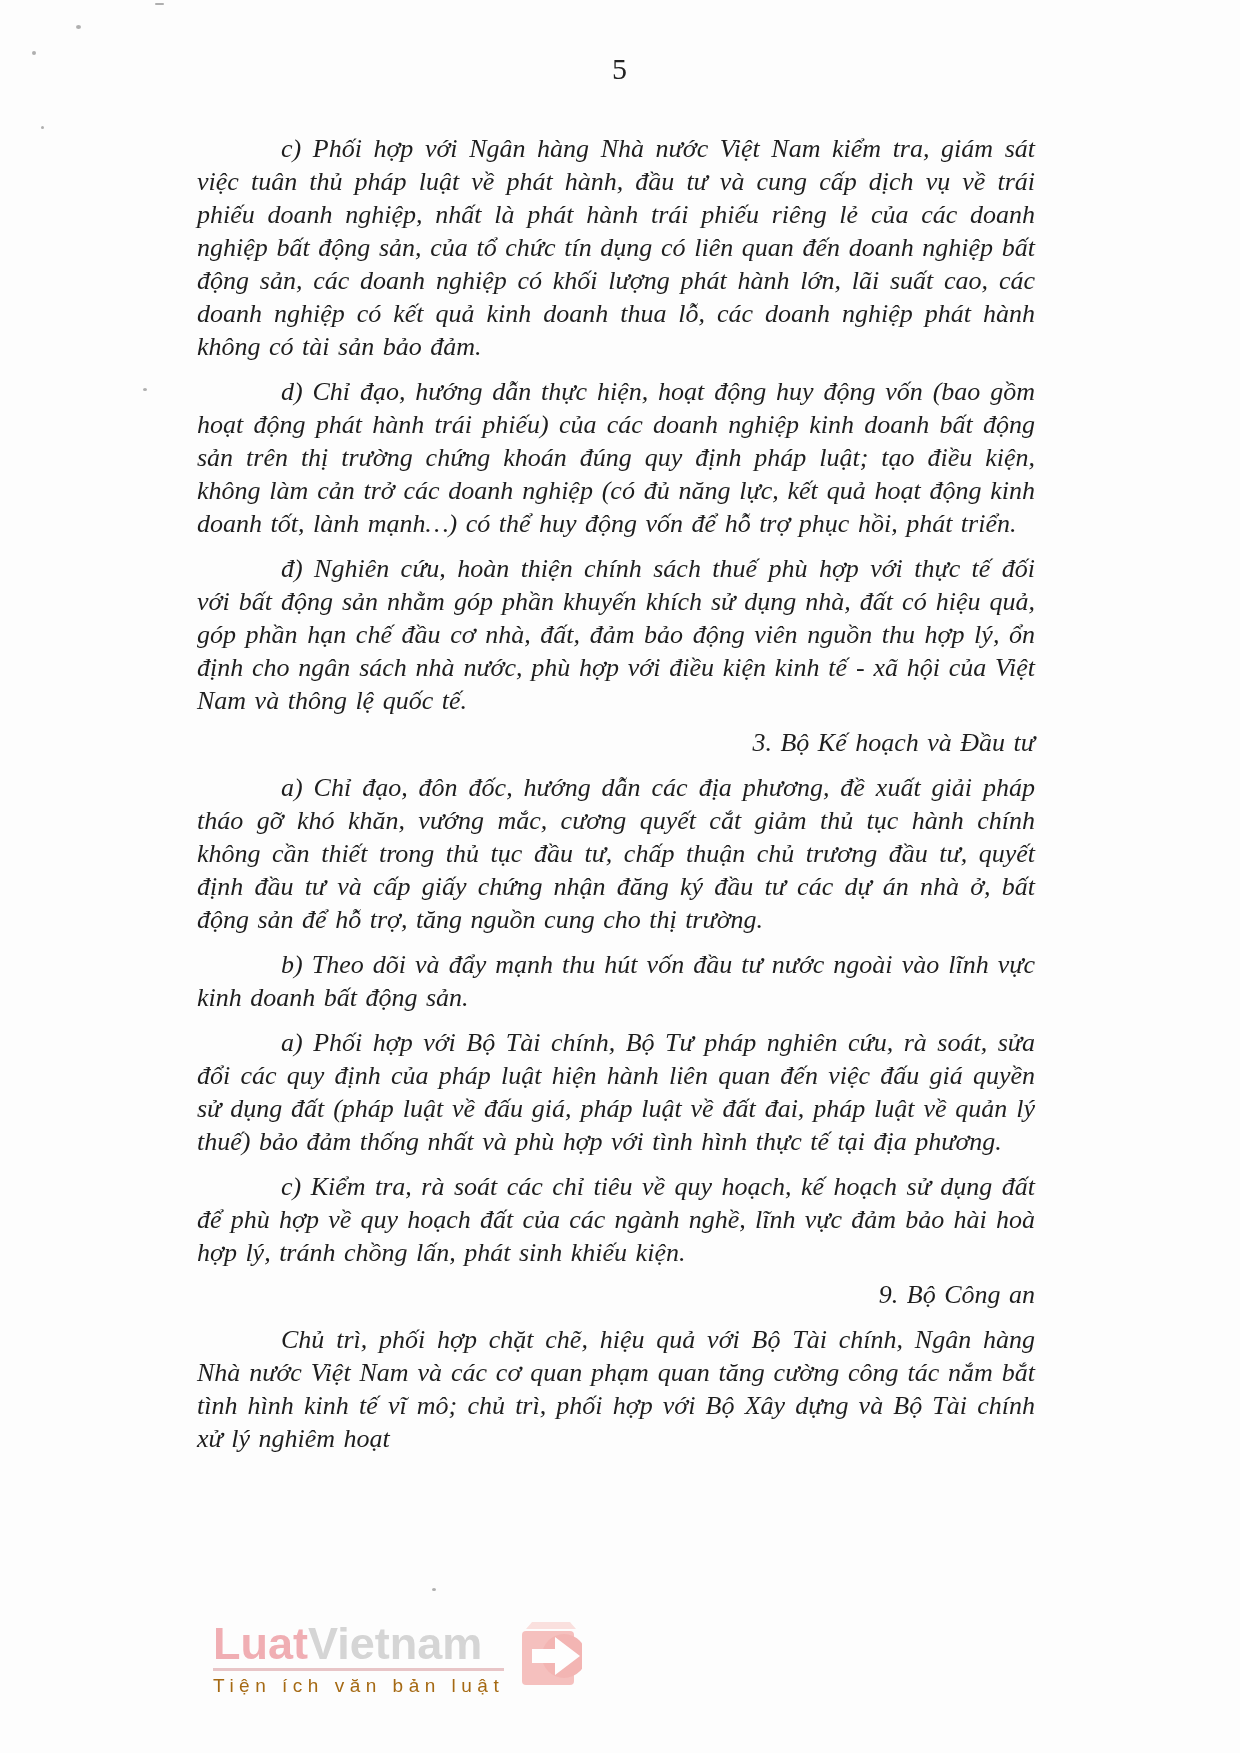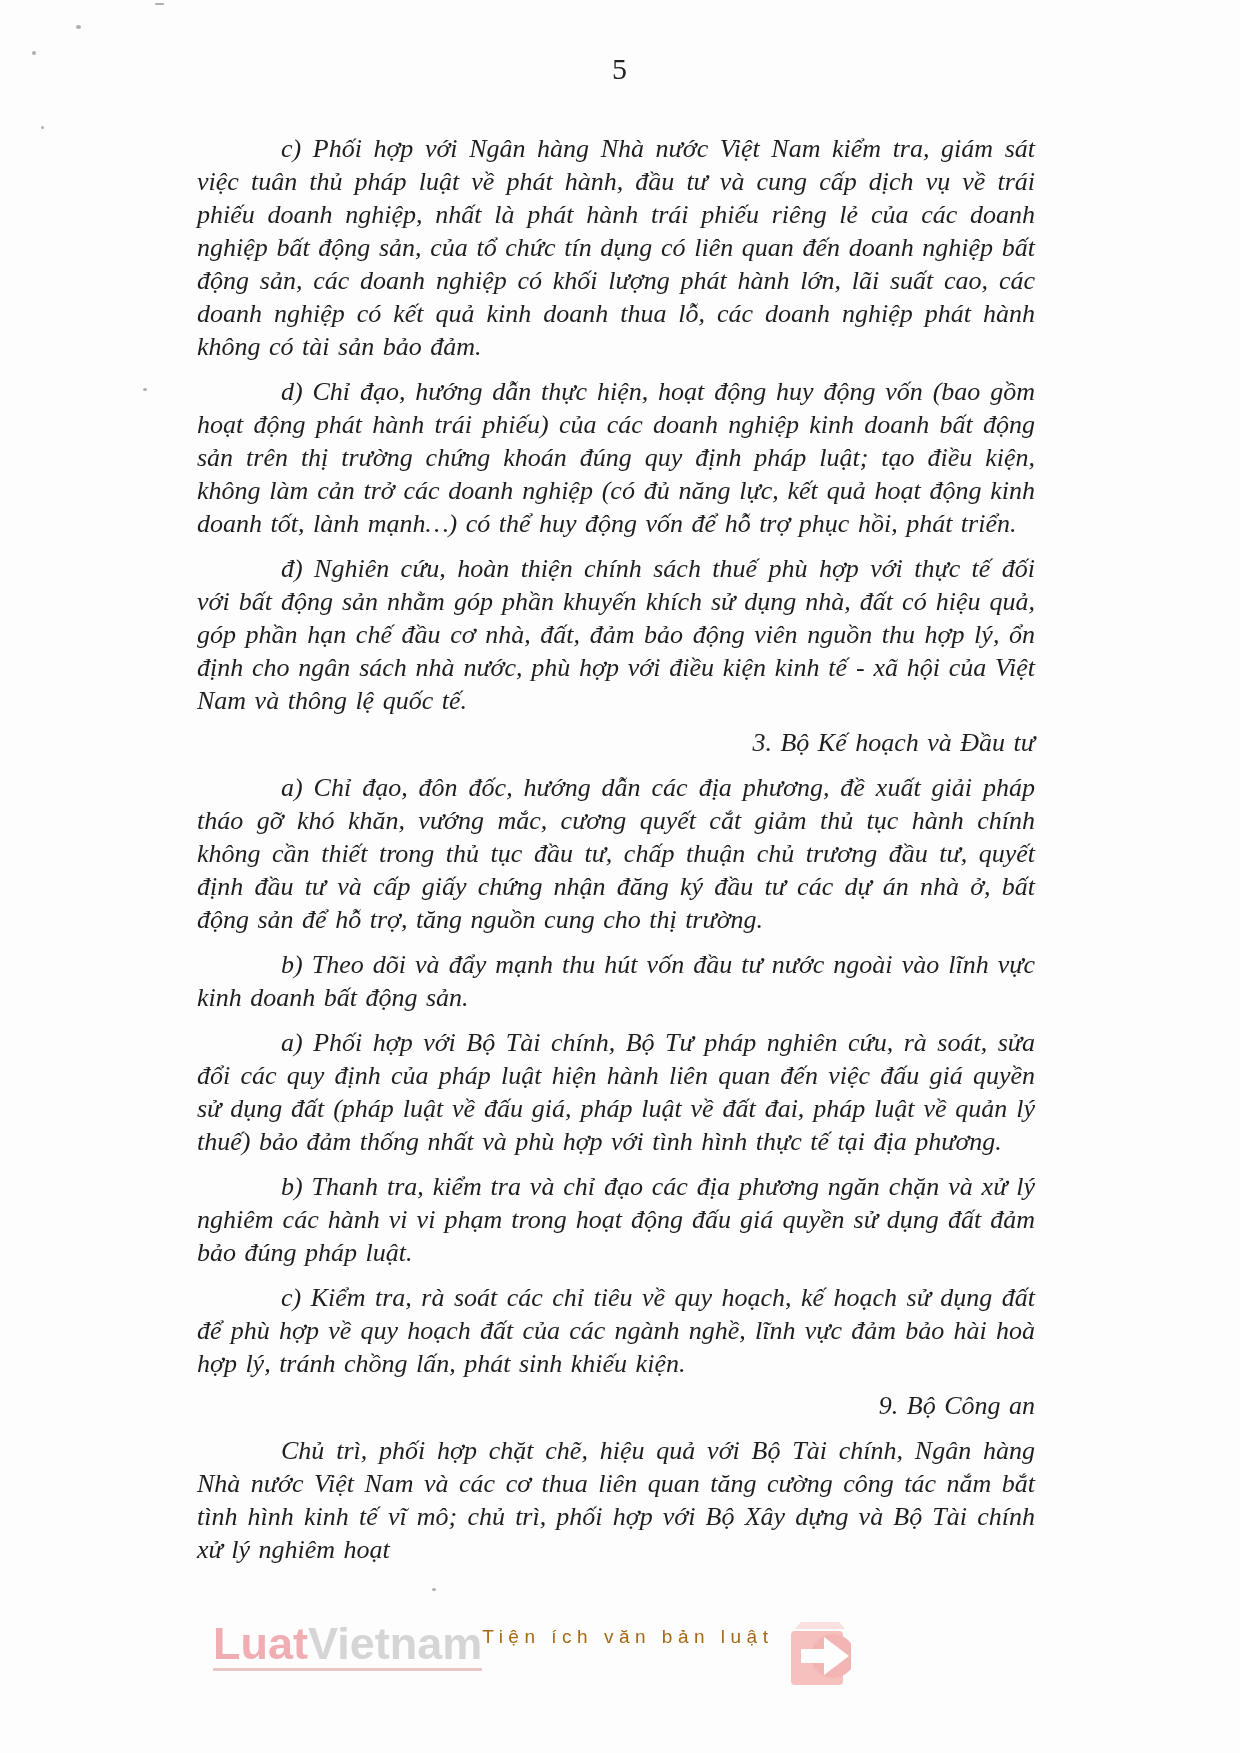--- a/index.html
+++ b/index.html
@@ -63,21 +63,21 @@
     left: 213px;
     top: 1622px;
     display: flex;
     align-items: flex-start;
     opacity: 0.95;
     font-family: "Liberation Sans", "DejaVu Sans", sans-serif;
     user-select: none;
   }
   .wm-textcol {
     display: flex;
-    flex-direction: row;
+    flex-direction: column;
     justify-content: flex-end;
   }
   .wm-brand {
     font-size: 45px;
     font-weight: bold;
     line-height: 44px;
     letter-spacing: 0px;
     border-bottom: 3px solid #e7c3c5;
     padding-bottom: 2px;
   }
@@ -112,24 +112,23 @@
   <div class="page-number">5</div>
 
   <div class="doc">
     <p>c) Phối hợp với Ngân hàng Nhà nước Việt Nam kiểm tra, giám sát việc tuân thủ pháp luật về phát hành, đầu tư và cung cấp dịch vụ về trái phiếu doanh nghiệp, nhất là phát hành trái phiếu riêng lẻ của các doanh nghiệp bất động sản, của tổ chức tín dụng có liên quan đến doanh nghiệp bất động sản, các doanh nghiệp có khối lượng phát hành lớn, lãi suất cao, các doanh nghiệp có kết quả kinh doanh thua lỗ, các doanh nghiệp phát hành không có tài sản bảo đảm.</p>
     <p>d) Chỉ đạo, hướng dẫn thực hiện, hoạt động huy động vốn (bao gồm hoạt động phát hành trái phiếu) của các doanh nghiệp kinh doanh bất động sản trên thị trường chứng khoán đúng quy định pháp luật; tạo điều kiện, không làm cản trở các doanh nghiệp (có đủ năng lực, kết quả hoạt động kinh doanh tốt, lành mạnh…) có thể huy động vốn để hỗ trợ phục hồi, phát triển.</p>
     <p>đ) Nghiên cứu, hoàn thiện chính sách thuế phù hợp với thực tế đối với bất động sản nhằm góp phần khuyến khích sử dụng nhà, đất có hiệu quả, góp phần hạn chế đầu cơ nhà, đất, đảm bảo động viên nguồn thu hợp lý, ổn định cho ngân sách nhà nước, phù hợp với điều kiện kinh tế - xã hội của Việt Nam và thông lệ quốc tế.</p>
     <p class="heading">3. Bộ Kế hoạch và Đầu tư</p>
     <p>a) Chỉ đạo, đôn đốc, hướng dẫn các địa phương, đề xuất giải pháp tháo gỡ khó khăn, vướng mắc, cương quyết cắt giảm thủ tục hành chính không cần thiết trong thủ tục đầu tư, chấp thuận chủ trương đầu tư, quyết định đầu tư và cấp giấy chứng nhận đăng ký đầu tư các dự án nhà ở, bất động sản để hỗ trợ, tăng nguồn cung cho thị trường.</p>
     <p class="flush-last">b) Theo dõi và đẩy mạnh thu hút vốn đầu tư nước ngoài vào lĩnh vực kinh doanh bất động sản.</p>
     <p>a) Phối hợp với Bộ Tài chính, Bộ Tư pháp nghiên cứu, rà soát, sửa đổi các quy định của pháp luật hiện hành liên quan đến việc đấu giá quyền sử dụng đất (pháp luật về đấu giá, pháp luật về đất đai, pháp luật về quản lý thuế) bảo đảm thống nhất và phù hợp với tình hình thực tế tại địa phương.</p>
-    <p>b) Thanh tra, kiểm tra và chỉ đạo các địa phương ngăn chặn và xử lý nghiêm các hành vi vi phạm trong hoạt động đấu giá quyền sử dụng đất đảm bảo đúng pháp luật.</p>
     <p>c) Kiểm tra, rà soát các chỉ tiêu về quy hoạch, kế hoạch sử dụng đất để phù hợp về quy hoạch đất của các ngành nghề, lĩnh vực đảm bảo hài hoà hợp lý, tránh chồng lấn, phát sinh khiếu kiện.</p>
     <p class="heading">9. Bộ Công an</p>
-    <p>Chủ trì, phối hợp chặt chẽ, hiệu quả với Bộ Tài chính, Ngân hàng Nhà nước Việt Nam và các cơ thua liên quan tăng cường công tác nắm bắt tình hình kinh tế vĩ mô; chủ trì, phối hợp với Bộ Xây dựng và Bộ Tài chính xử lý nghiêm hoạt</p>
+    <p>Chủ trì, phối hợp chặt chẽ, hiệu quả với Bộ Tài chính, Ngân hàng Nhà nước Việt Nam và các cơ quan phạm quan tăng cường công tác nắm bắt tình hình kinh tế vĩ mô; chủ trì, phối hợp với Bộ Xây dựng và Bộ Tài chính xử lý nghiêm hoạt</p>
   </div>
 
   <div class="watermark">
     <div class="wm-textcol">
       <div class="wm-brand">
         <span class="wm-luat">Luat</span><span class="wm-vietnam">Vietnam</span>
       </div>
       <div class="wm-tagline">Tiện ích văn bản luật</div>
     </div>
     <div class="wm-icon">

